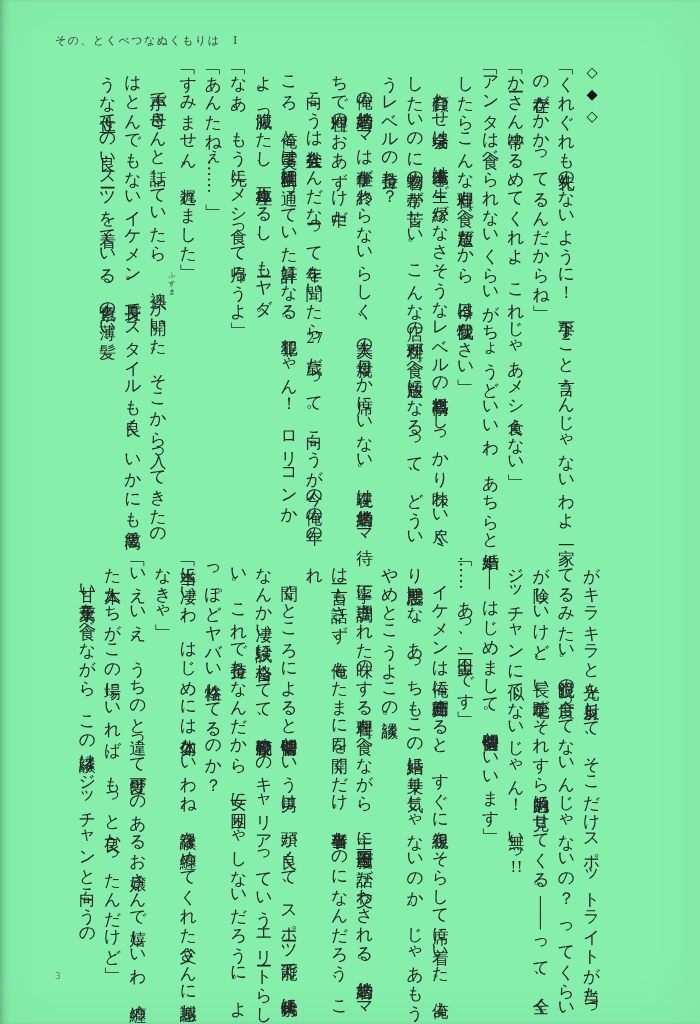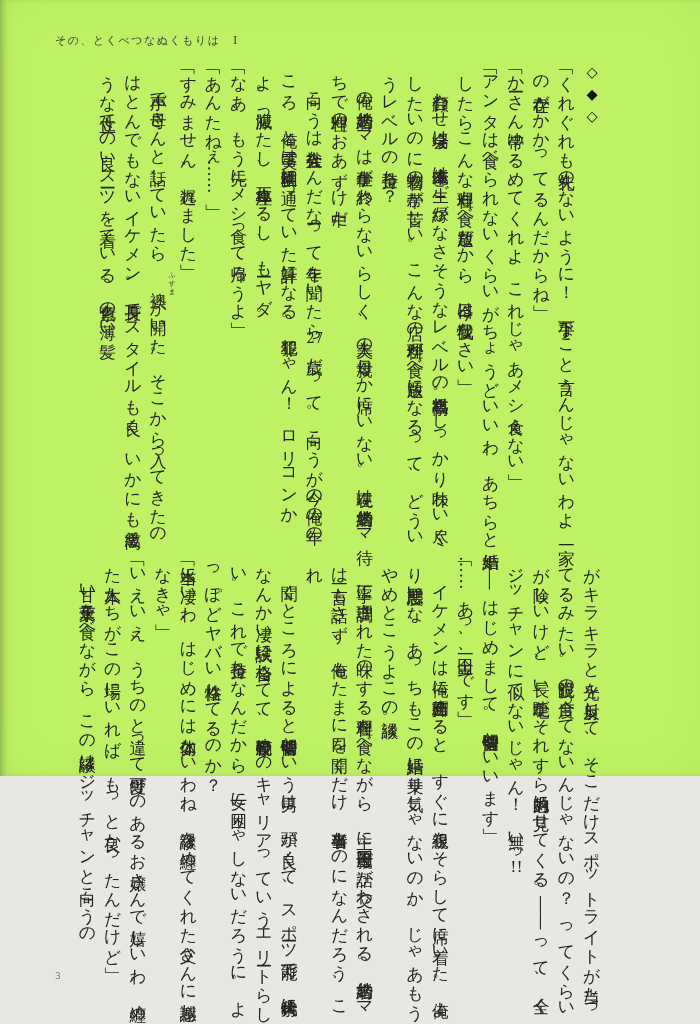--- a/index.html
+++ b/index.html
@@ -3,22 +3,22 @@
 <meta charset="utf-8">
 <style>
   html, body {
     margin: 0; padding: 0;
     width: 700px; height: 1024px;
     overflow: hidden;
     background: #e9e7e2;
   }
   .page {
     position: relative;
-    width: 700px; height: 776px;
-    background: #bef264;
+    width: 700px; height: 1024px;
+    background: #86efac;
     color: #262626;
     font-family: "DejaVu Serif", "Liberation Serif", serif;
     box-shadow: inset 6px 0 8px -5px rgba(0,0,0,0.35),
                 inset 0 0 60px rgba(0,0,0,0.045);
   }
   .running-header {
     position: absolute;
     top: 33px; left: 55px;
     font-size: 11px;
     letter-spacing: 1.5px;

